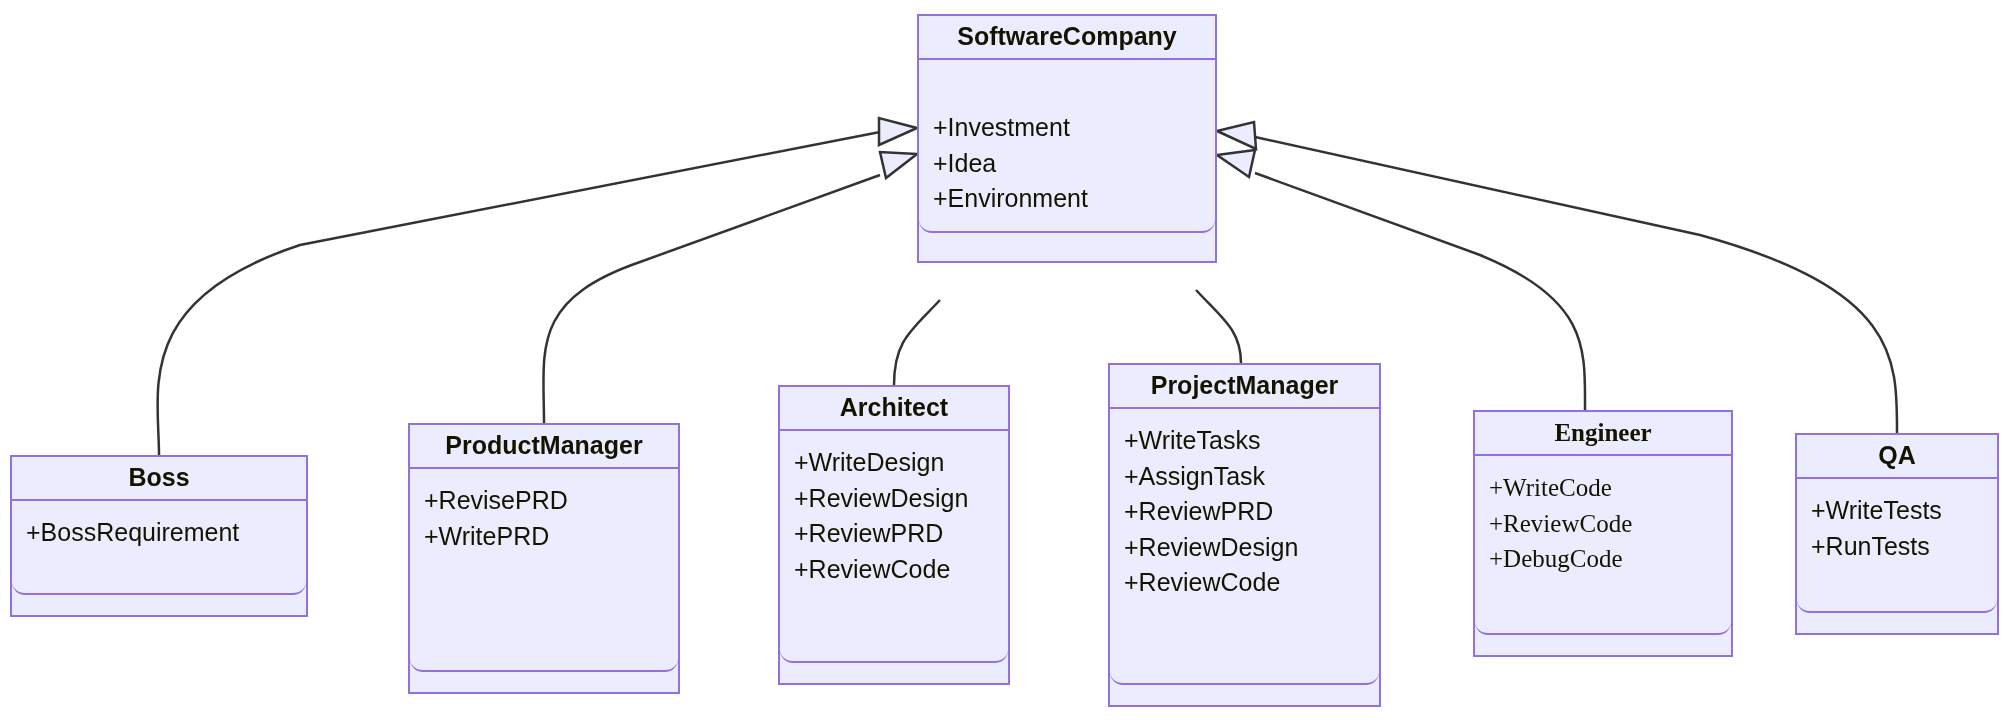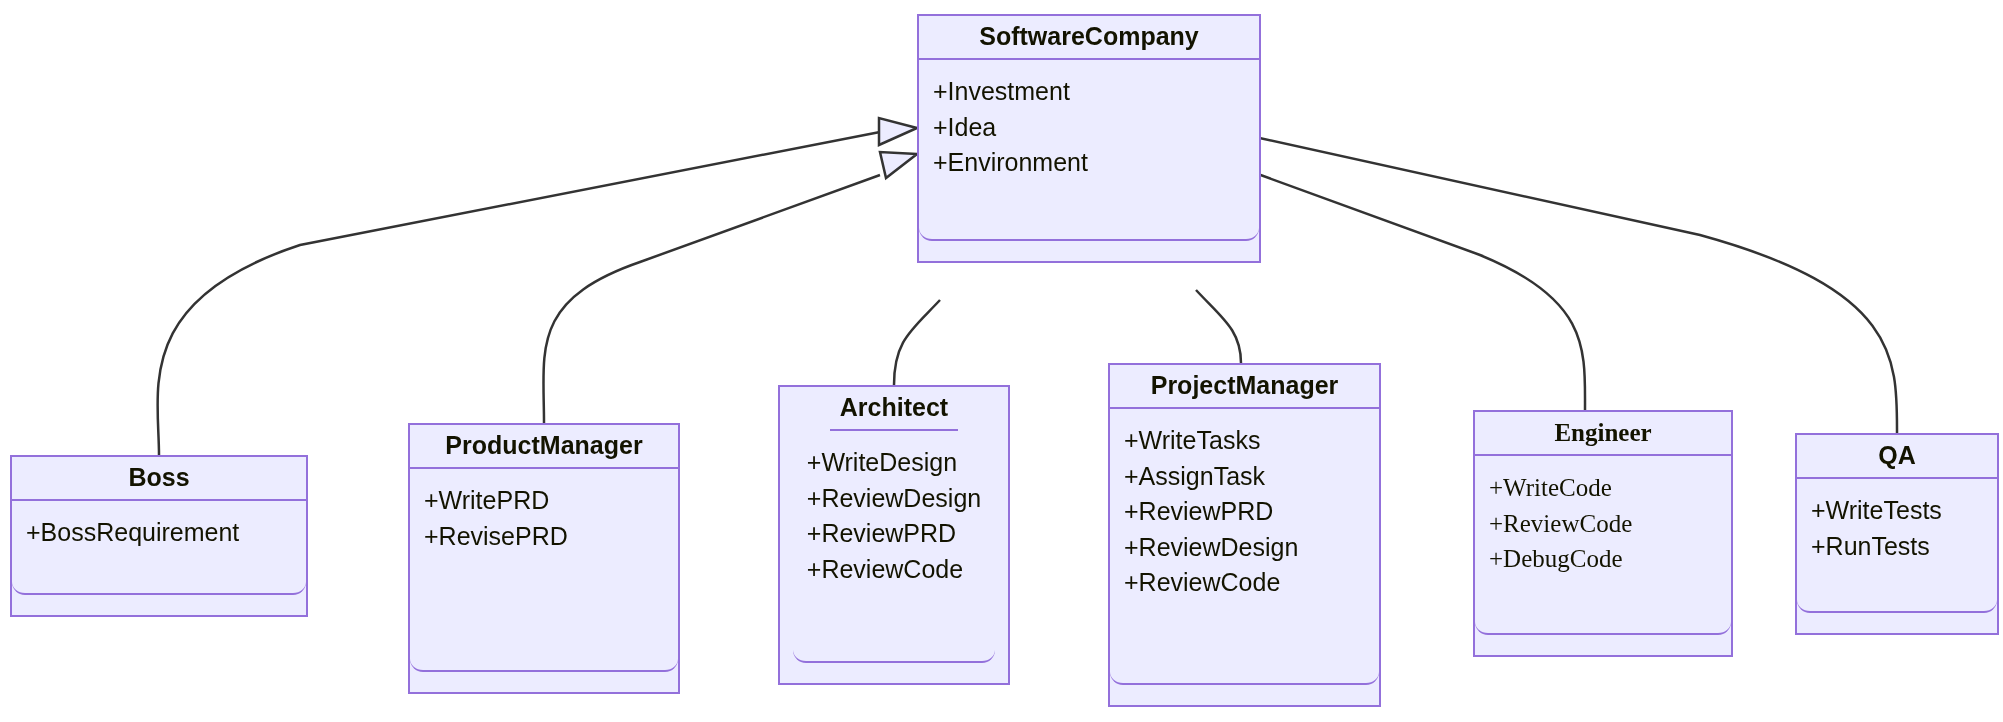--- a/index.html
+++ b/index.html
@@ -97,48 +97,48 @@
       <path d="M 1585,410 C 1585,350 1590,300 1480,255 L 1255,173" fill="none" stroke="#333333" stroke-width="2.5"></path>
       <polygon points="1217,155 1255,150 1249,177" fill="#ECECFF" stroke="#333333" stroke-width="2.5" stroke-linejoin="miter"></polygon>
     </g>
 
     <g>
       <path d="M 1897,433 C 1897,360 1900,290 1700,235 L 1255,137" fill="none" stroke="#333333" stroke-width="2.5"></path>
       <polygon points="1217,131 1254,122 1256,149" fill="#ECECFF" stroke="#333333" stroke-width="2.5" stroke-linejoin="miter"></polygon>
     </g>
   </svg>
 
-  <div class="uml-class" style="left:917px; top:14px; width:344px; height:249px;">
+  <div class="uml-class" style="left:917px; top:14px; width:300px; height:249px;gap:36px;">
     <div class="uml-title">SoftwareCompany</div>
     <div class="uml-attrs">
       <div class="uml-attr">+Investment</div>
       <div class="uml-attr">+Idea</div>
       <div class="uml-attr">+Environment</div>
     </div>
     <div class="uml-methods"></div>
   </div>
 
   <div class="uml-class" style="left:10px; top:455px; width:298px; height:162px;">
     <div class="uml-title">Boss</div>
     <div class="uml-attrs">
       <div class="uml-attr">+BossRequirement</div>
     </div>
     <div class="uml-methods"></div>
   </div>
 
   <div class="uml-class" style="left:408px; top:423px; width:272px; height:271px;">
     <div class="uml-title">ProductManager</div>
     <div class="uml-attrs">
+      <div class="uml-attr">+RevisePRD</div>
       <div class="uml-attr">+WritePRD</div>
-      <div class="uml-attr">+RevisePRD</div>
     </div>
     <div class="uml-methods"></div>
   </div>
 
-  <div class="uml-class" style="left:778px; top:385px; width:232px; height:300px;align-items:center;">
+  <div class="uml-class" style="left:778px; top:385px; width:232px; height:300px;">
     <div class="uml-title">Architect</div>
     <div class="uml-attrs">
       <div class="uml-attr">+WriteDesign</div>
       <div class="uml-attr">+ReviewDesign</div>
       <div class="uml-attr">+ReviewPRD</div>
       <div class="uml-attr">+ReviewCode</div>
     </div>
     <div class="uml-methods"></div>
   </div>
 

